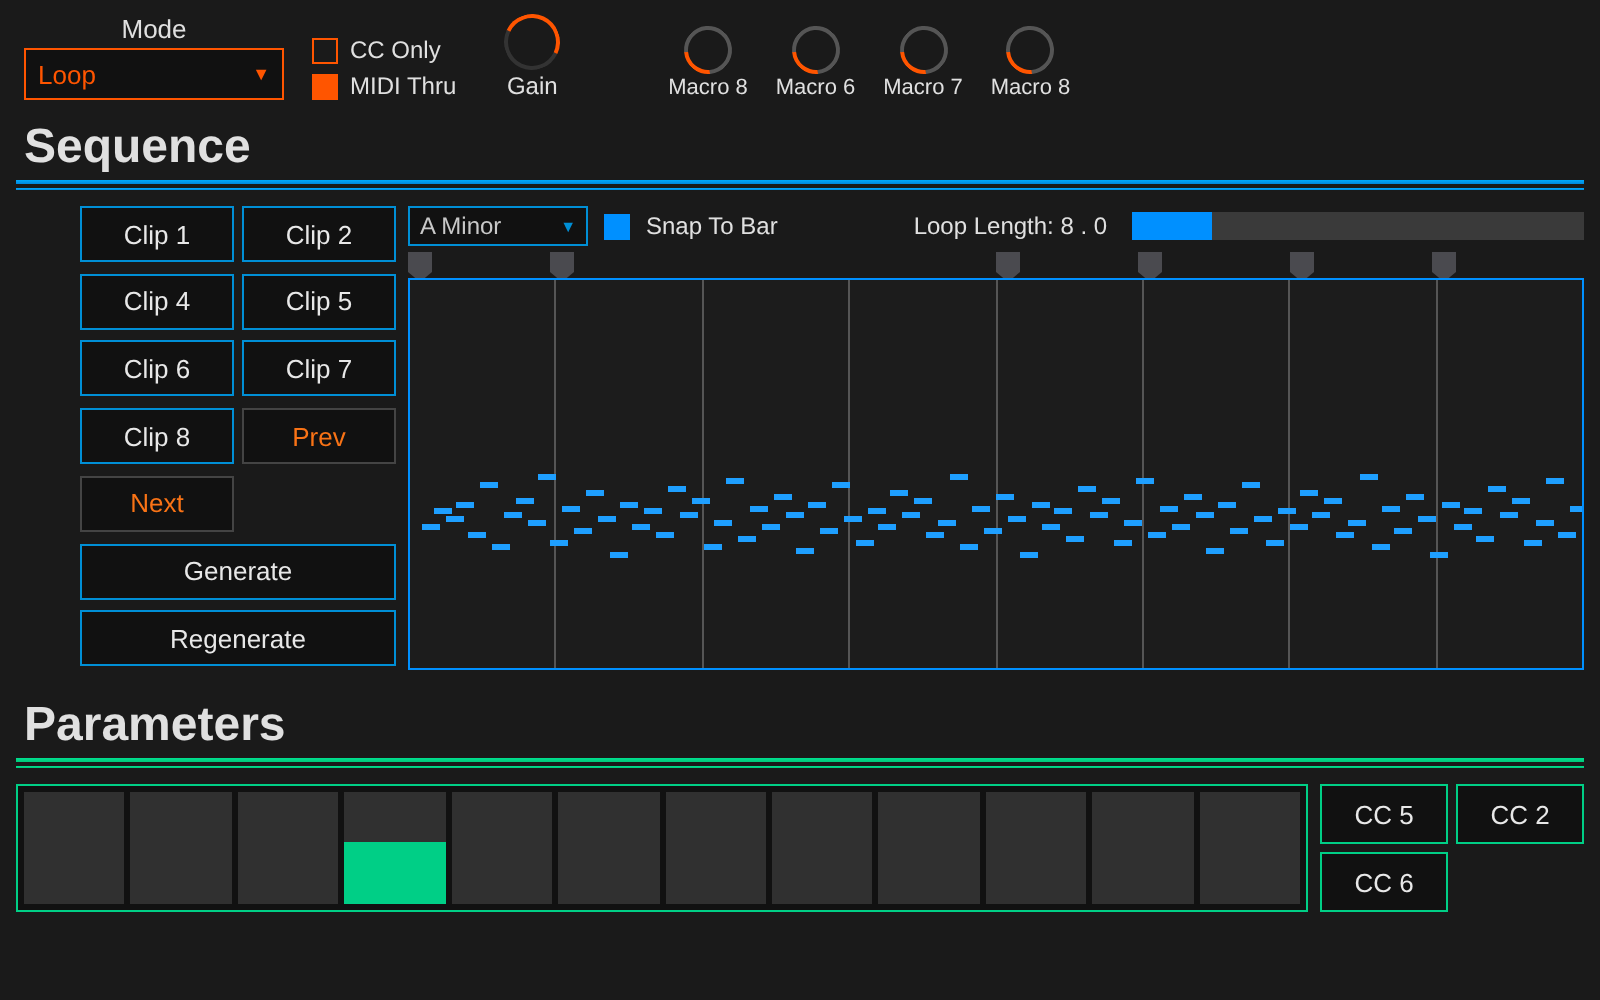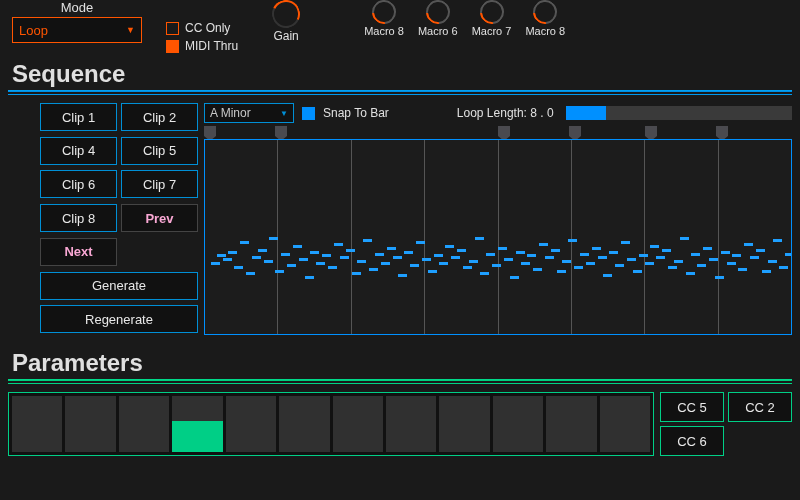--- a/index.html
+++ b/index.html
@@ -9,22 +9,22 @@
     font-family: "Helvetica Neue", Arial, sans-serif;
     font-weight: 300;
     font-size: 13px;
     width: 800px;
     height: 500px;
     overflow: hidden;
   }
   
   .top-row {
     display: flex;
-    align-items: flex-start;
-    gap: 24px;
+    align-items: flex-end;
+    gap: 14px;
     padding: 0 12px 4px 12px;
     height: 54px;
   }
   .mode-group { width: 130px; }
   .mode-label { font-size: 13px; text-align: center; margin-bottom: 2px; }
   .mode-select {
     width: 100%;
     background: #111;
     border: 1px solid #ff5500;
     color: #ff5500;
@@ -101,21 +101,21 @@
   .clip-btn {
     border: 1px solid #008fd6;
     color: #e8e8e8;
     background: #111;
     height: 28px;
     display: flex;
     align-items: center;
     justify-content: center;
     font-size: 13px;
   }
-  .clip-btn.dim { border-color: #444; color: #f9a8d4; font-weight: bold; }
+  .clip-btn.dim { border-color: #444; color: #f97316; }
   .clip-btn.wide { grid-column: 1 / span 2; }
 
   .seq-right { flex: 1; display: flex; flex-direction: column; }
   .seq-controls {
     display: flex;
     align-items: center;
     gap: 8px;
     font-size: 12px;
   }
   .key-select {

